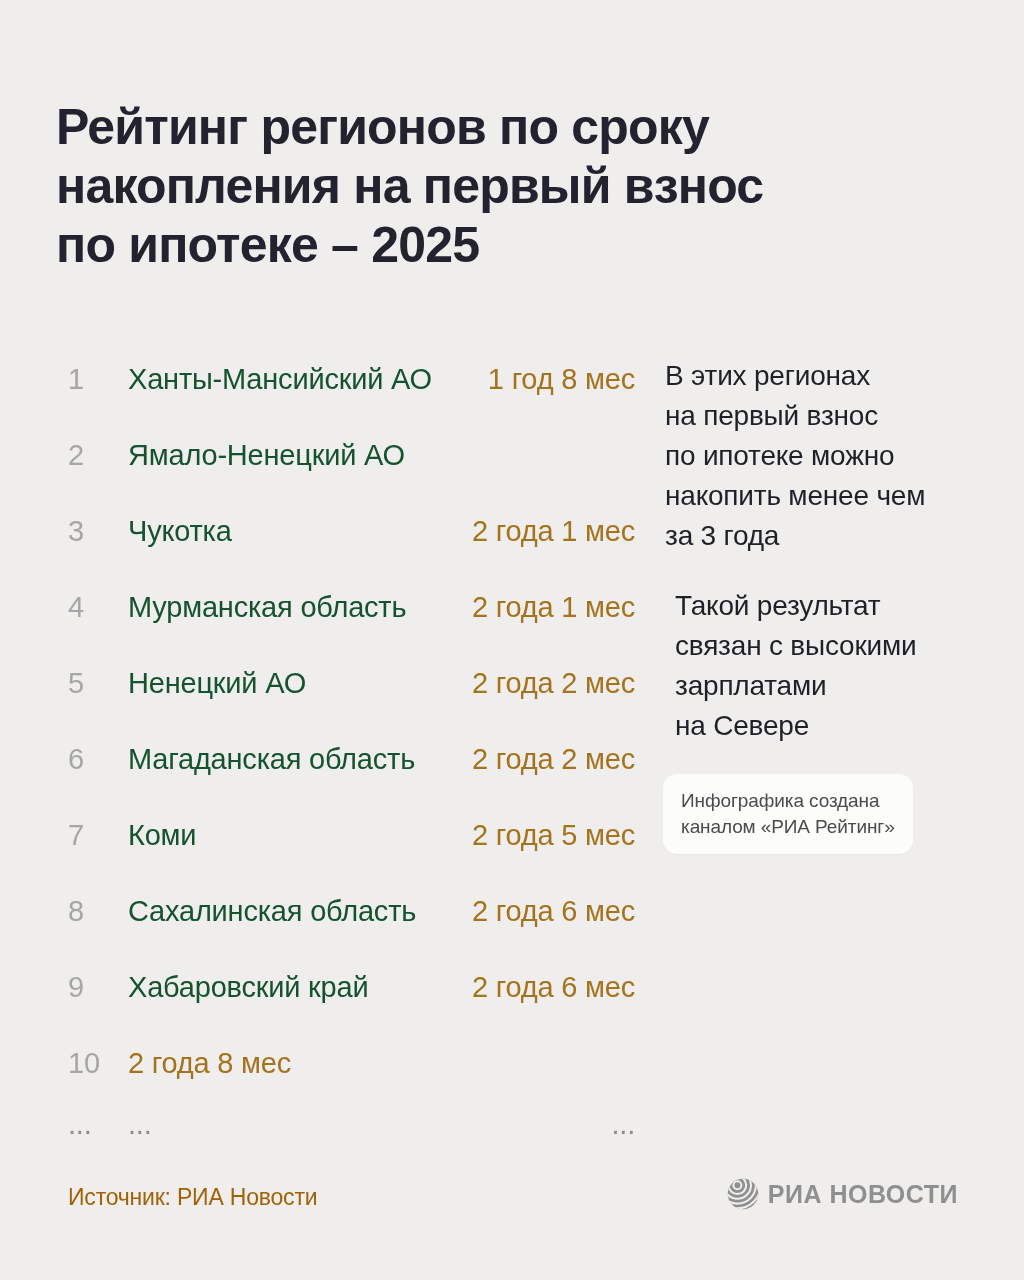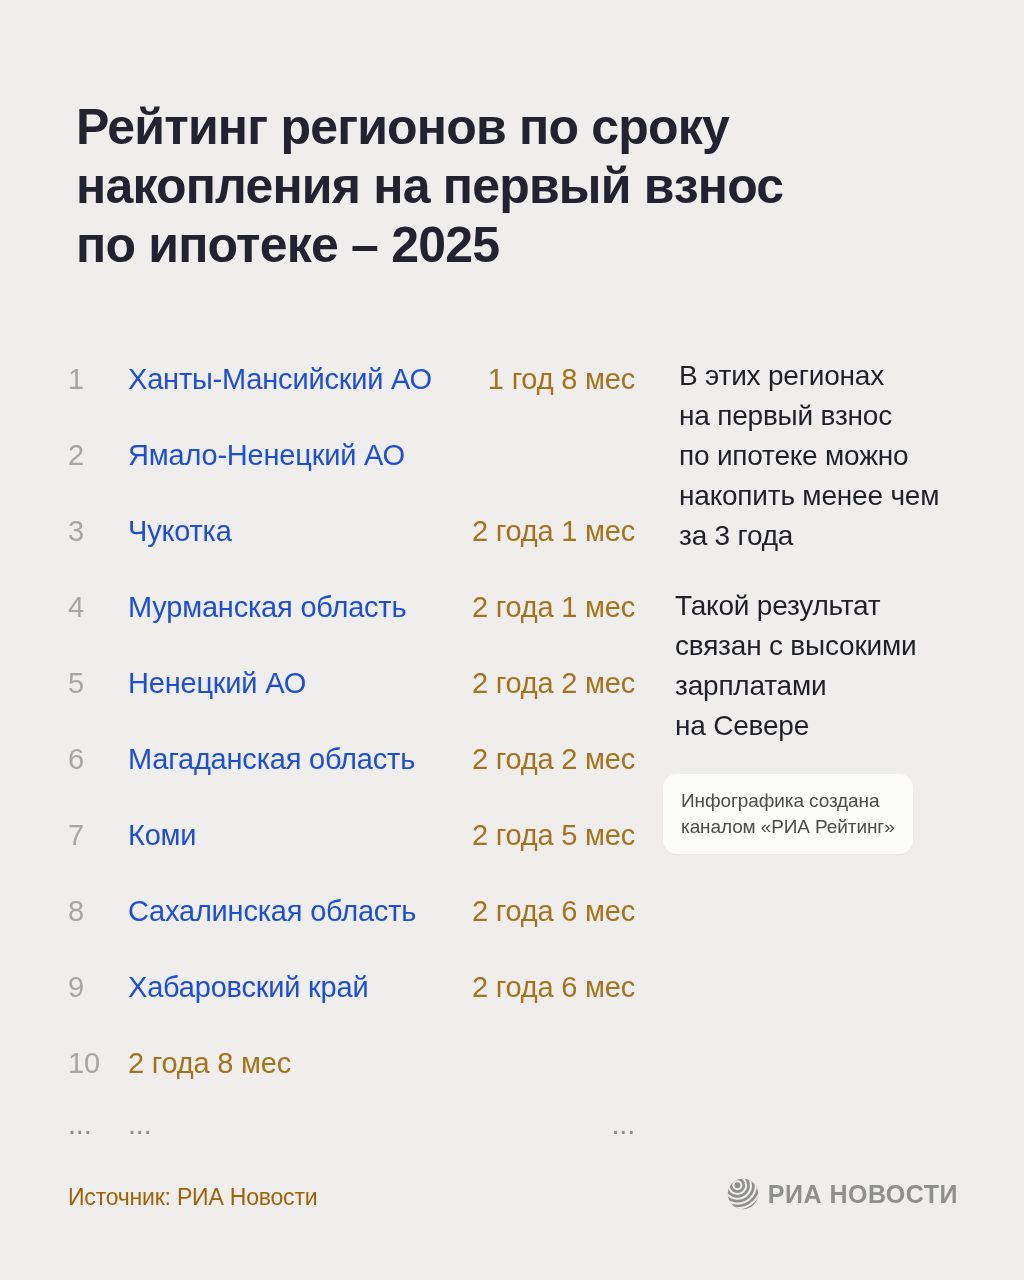--- a/index.html
+++ b/index.html
@@ -7,21 +7,21 @@
     width:1024px; height:1280px;
     background:#efeeec;
     font-family:"Liberation Sans", sans-serif;
     position:relative;
     overflow:hidden;
     color:#22232e;
   }
   .poster { position:absolute; inset:0; }
 
   .title {
-    position:absolute; left:76px; top:64px;
+    position:absolute; left:56px; top:64px;
     width:900px;
     font-size:50px; font-weight:bold;
     line-height:59px;
     letter-spacing:-0.8px;
     color:#22232e;
     white-space:pre-line;
   }
   .subtitle {
     position:absolute; left:68px; top:264px;
     font-size:24px; font-weight:normal;
@@ -33,33 +33,33 @@
     position:absolute; left:68px; top:341px;
     width:567px;
   }
   .row {
     display:flex; align-items:center;
     height:76px;
     font-size:29px;
     letter-spacing:-0.2px;
   }
   .row .rank { width:60px; flex:0 0 60px; color:#a6a6a6; }
-  .row .region { flex:1; color:#1d4ed8; white-space:nowrap; }
+  .row .region { flex:1; color:#14532d; white-space:nowrap; }
   .row .value { color:#a5731d; text-align:right; white-space:nowrap; }
   .row-ellipsis { height:46px; }
   .row-ellipsis .rank, .row-ellipsis .region, .row-ellipsis .value { color:#8d8d8b; }
 
   .aside {
     position:absolute; left:663px; top:356px;
     width:300px;
     font-size:28px; line-height:40px;
     color:#1f2028;
     letter-spacing:-0.2px;
   }
-  .aside .note1 { white-space:pre-line; margin:0 0 30px 16px; }
+  .aside .note1 { white-space:pre-line; margin:0 0 30px 2px; }
   .aside .note2 { white-space:pre-line; margin:12px; }
   .credit-card {
     margin-top:16px;
     display:inline-block;
     background:#fcfcfb;
     border-radius:14px;
     padding:14px 18px;
     font-size:19px; line-height:26px;
     color:#4b4b4b;
     letter-spacing:-0.1px;

